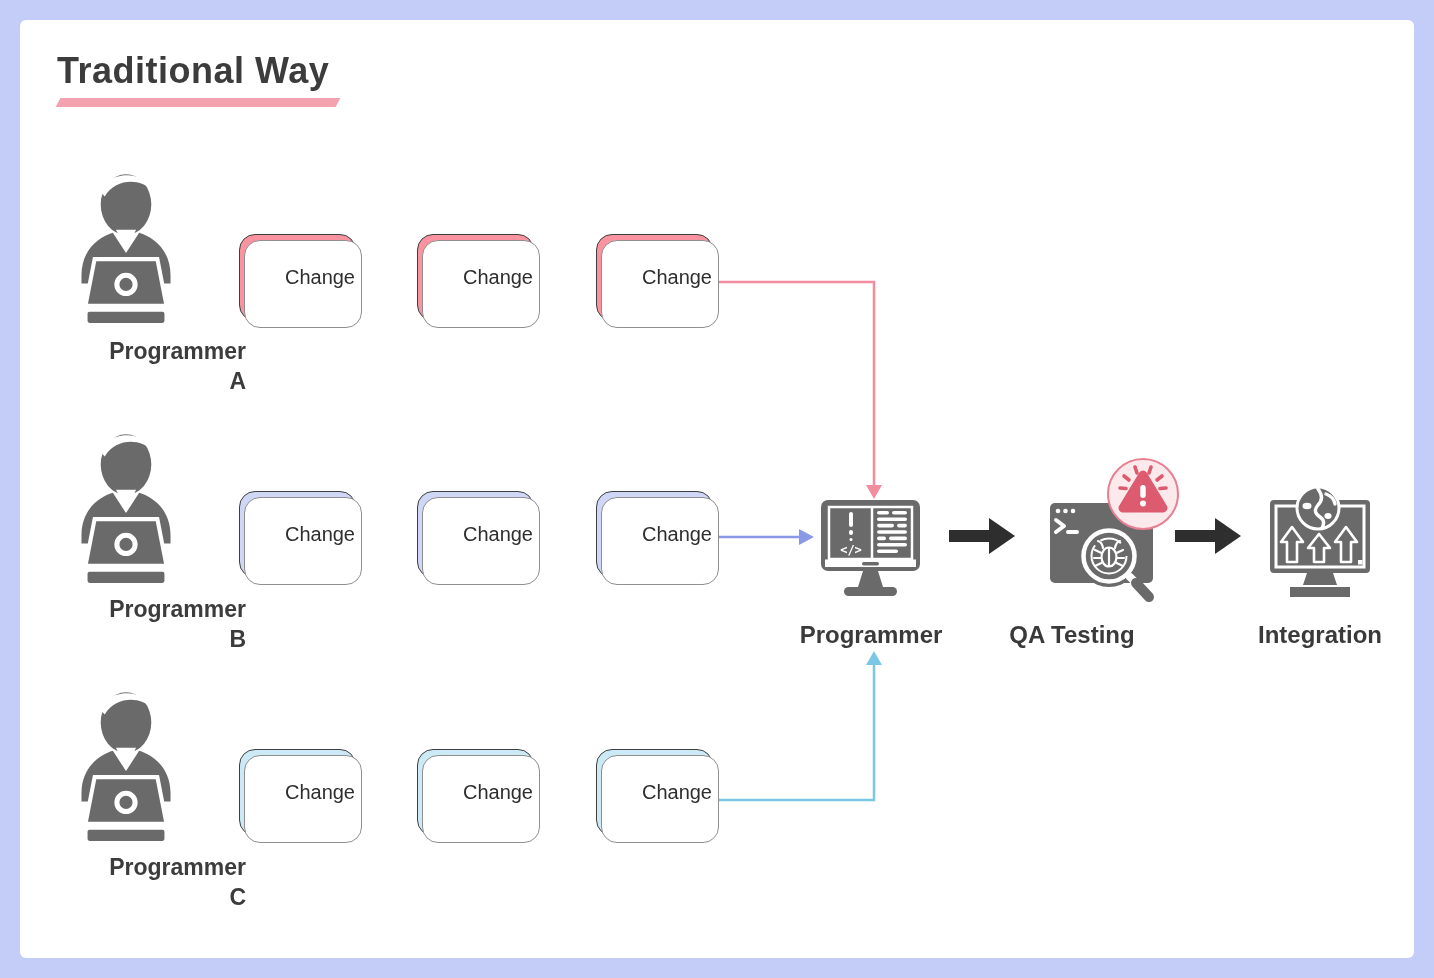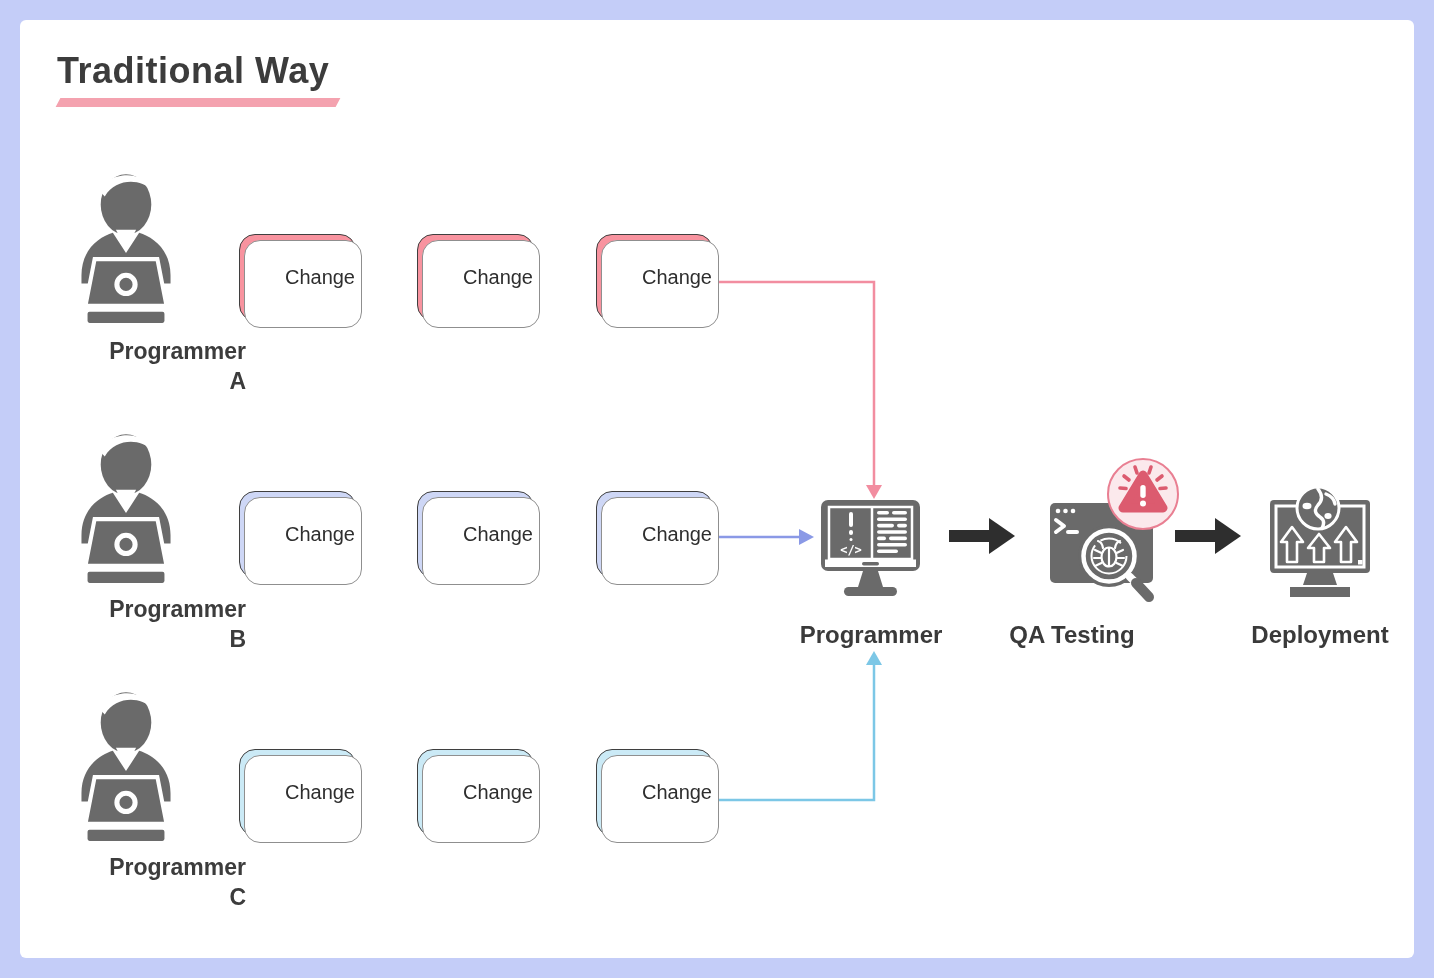--- a/index.html
+++ b/index.html
@@ -239,15 +239,15 @@
     </g>
     <rect x="92" y="74" width="4.5" height="4.5" fill="#ffffff"></rect>
     <circle cx="52" cy="22" r="21" fill="#6a6a6a" stroke="#ffffff" stroke-width="3"></circle>
     <path d="M52,3 q7,9 0,16 q-6,7 2,12 q6,4 2,11" fill="none" stroke="#ffffff" stroke-width="3.4" stroke-linecap="round"></path>
     <path d="M60,8 q8,3 9,10" fill="none" stroke="#ffffff" stroke-width="3.4" stroke-linecap="round"></path>
     <ellipse cx="41" cy="20" rx="4.5" ry="3.2" fill="#ffffff"></ellipse>
     <ellipse cx="62" cy="30" rx="3.6" ry="3" fill="#ffffff"></ellipse>
     <polygon points="41,87 67,87 71,99 37,99" fill="#6a6a6a"></polygon>
     <rect x="24" y="101" width="60" height="10" fill="#6a6a6a"></rect>
   </svg>
-  <div class="stage-label" style="left:1220px">Deployment</div>
+  <div class="stage-label" style="left:1220px">Integration</div>
 
 </div>
 
 </body></html>

